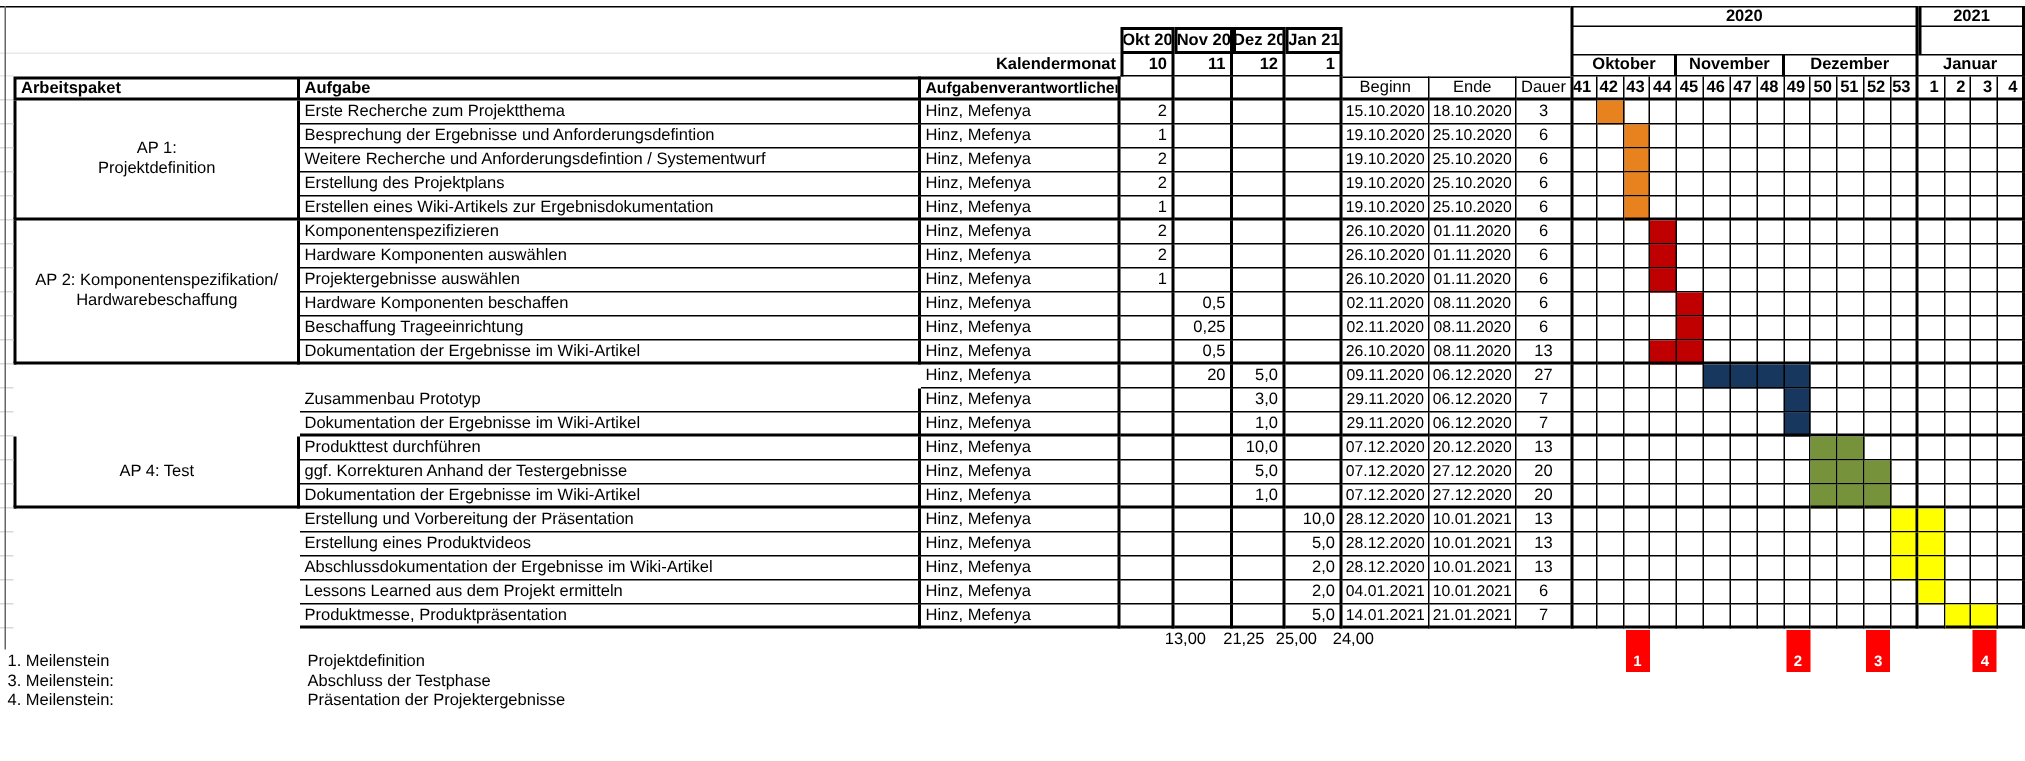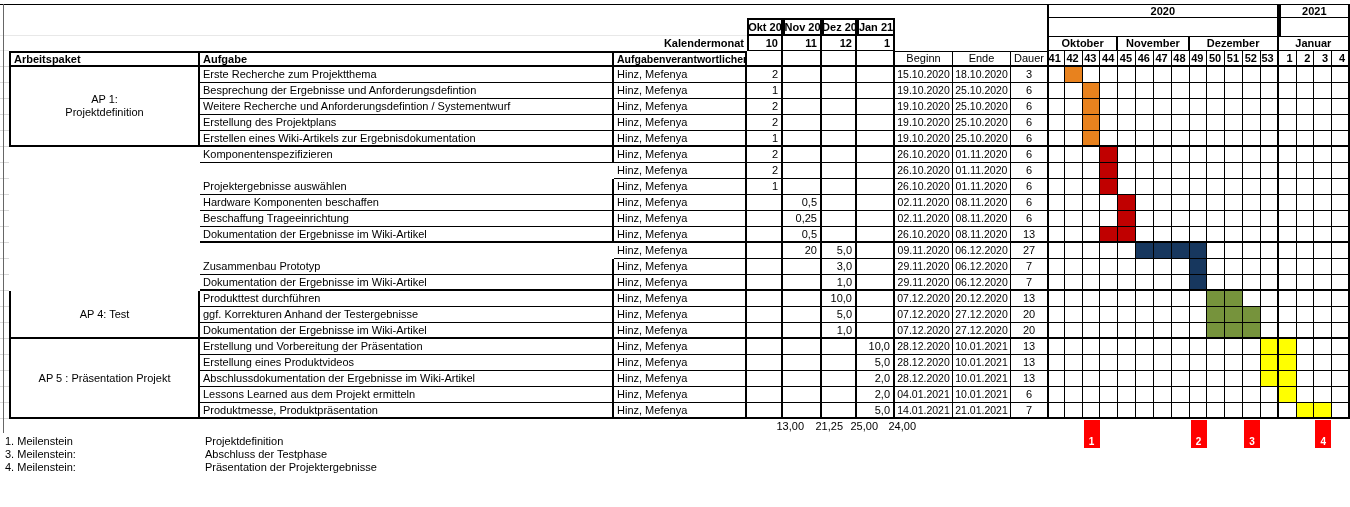--- a/index.html
+++ b/index.html
@@ -230,20 +230,24 @@
         <div class="cell br1 bb2" style="grid-area: 5 / 21;"></div>
         <div class="cell br1 bb2" style="grid-area: 5 / 22;"></div>
         <div class="cell br1 bb2" style="grid-area: 5 / 23;"></div>
         <div class="cell br2 bb2" style="grid-area: 5 / 24;"></div>
         <div class="cell br1 bb2" style="grid-area: 5 / 25;"></div>
         <div class="cell br1 bb2" style="grid-area: 5 / 26;"></div>
         <div class="cell br1 bb2" style="grid-area: 5 / 27;"></div>
         <div class="cell br2 bb2" style="grid-area: 5 / 28;"></div>
       </div>
       <div class="grp" style="grid-template-rows: repeat(6, 16px);">
+        <div class="cell apcell tc bl2 br2 bb2" style="grid-area: 1 / 2 / -1;">
+          <div>AP 2: Komponentenspezifikation/</div>
+          <div>Hardwarebeschaffung</div>
+        </div>
         <div class="cell bg" style="grid-area: 1 / 1;"></div>
         <div class="cell tl br2 bb1" style="grid-area: 1 / 3;">Komponentenspezifizieren</div>
         <div class="cell tl br2 bb1" style="grid-area: 1 / 4;">Hinz, Mefenya</div>
         <div class="cell tr br2 bb1" style="grid-area: 1 / 5;">2</div>
         <div class="cell tr br2 bb1" style="grid-area: 1 / 6;"></div>
         <div class="cell tr br2 bb1" style="grid-area: 1 / 7;"></div>
         <div class="cell tr br2 bb1" style="grid-area: 1 / 8;"></div>
         <div class="cell tc br1 date bb1" style="grid-area: 1 / 9;">26.10.2020</div>
         <div class="cell tc br1 date bb1" style="grid-area: 1 / 10;">01.11.2020</div>
         <div class="cell tc bb1" style="grid-area: 1 / 11;">6</div>
@@ -258,20 +262,21 @@
         <div class="cell br1 bb1" style="grid-area: 1 / 20;"></div>
         <div class="cell br1 bb1" style="grid-area: 1 / 21;"></div>
         <div class="cell br1 bb1" style="grid-area: 1 / 22;"></div>
         <div class="cell br1 bb1" style="grid-area: 1 / 23;"></div>
         <div class="cell br2 bb1" style="grid-area: 1 / 24;"></div>
         <div class="cell br1 bb1" style="grid-area: 1 / 25;"></div>
         <div class="cell br1 bb1" style="grid-area: 1 / 26;"></div>
         <div class="cell br1 bb1" style="grid-area: 1 / 27;"></div>
         <div class="cell br2 bb1" style="grid-area: 1 / 28;"></div>
         <div class="cell bg" style="grid-area: 2 / 1;"></div>
+        <div class="cell tl br2 bb1" style="grid-area: 2 / 3;">Hardware Komponenten auswählen</div>
         <div class="cell tl br2 bb1" style="grid-area: 2 / 4;">Hinz, Mefenya</div>
         <div class="cell tr br2 bb1" style="grid-area: 2 / 5;">2</div>
         <div class="cell tr br2 bb1" style="grid-area: 2 / 6;"></div>
         <div class="cell tr br2 bb1" style="grid-area: 2 / 7;"></div>
         <div class="cell tr br2 bb1" style="grid-area: 2 / 8;"></div>
         <div class="cell tc br1 date bb1" style="grid-area: 2 / 9;">26.10.2020</div>
         <div class="cell tc br1 date bb1" style="grid-area: 2 / 10;">01.11.2020</div>
         <div class="cell tc bb1" style="grid-area: 2 / 11;">6</div>
         <div class="cell bl2 br1 bb1" style="grid-area: 2 / 12;"></div>
         <div class="cell br1 bb1" style="grid-area: 2 / 13;"></div>
@@ -561,23 +566,20 @@
         <div class="cell br1 bb2" style="grid-area: 3 / 21; background: rgb(118, 147, 60);"></div>
         <div class="cell br1 bb2" style="grid-area: 3 / 22; background: rgb(118, 147, 60);"></div>
         <div class="cell br1 bb2" style="grid-area: 3 / 23; background: rgb(118, 147, 60);"></div>
         <div class="cell br2 bb2" style="grid-area: 3 / 24;"></div>
         <div class="cell br1 bb2" style="grid-area: 3 / 25;"></div>
         <div class="cell br1 bb2" style="grid-area: 3 / 26;"></div>
         <div class="cell br1 bb2" style="grid-area: 3 / 27;"></div>
         <div class="cell br2 bb2" style="grid-area: 3 / 28;"></div>
       </div>
       <div class="grp" style="grid-template-rows: repeat(5, 16px);">
-        <div class="cell apcell tc bl2 br2 bb2" style="grid-area: 1 / 2 / -1;">
-          <div>AP 5 : Präsentation Projekt</div>
-        </div>
         <div class="cell bg" style="grid-area: 1 / 1;"></div>
         <div class="cell tl br2 bb1" style="grid-area: 1 / 3;">Erstellung und Vorbereitung der Präsentation</div>
         <div class="cell tl br2 bb1" style="grid-area: 1 / 4;">Hinz, Mefenya</div>
         <div class="cell tr br2 bb1" style="grid-area: 1 / 5;"></div>
         <div class="cell tr br2 bb1" style="grid-area: 1 / 6;"></div>
         <div class="cell tr br2 bb1" style="grid-area: 1 / 7;"></div>
         <div class="cell tr br2 bb1" style="grid-area: 1 / 8;">10,0</div>
         <div class="cell tc br1 date bb1" style="grid-area: 1 / 9;">28.12.2020</div>
         <div class="cell tc br1 date bb1" style="grid-area: 1 / 10;">10.01.2021</div>
         <div class="cell tc bb1" style="grid-area: 1 / 11;">13</div>

